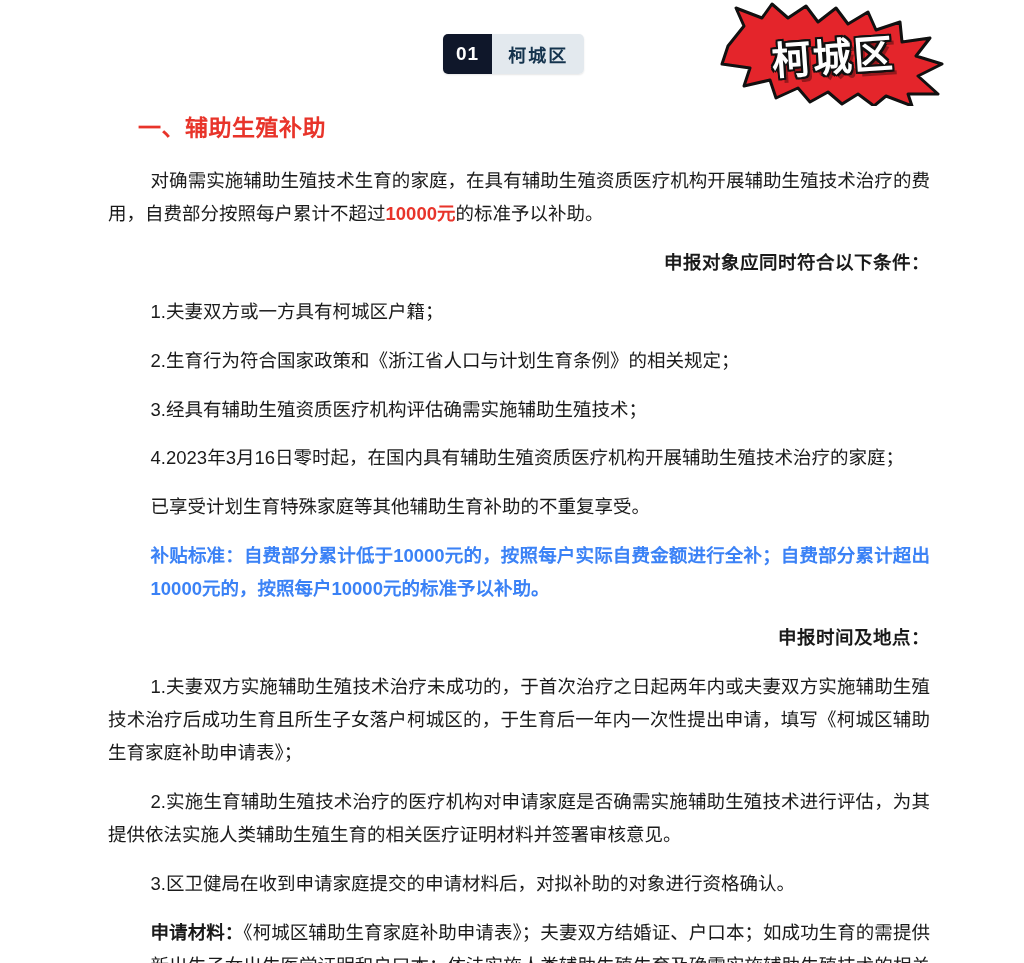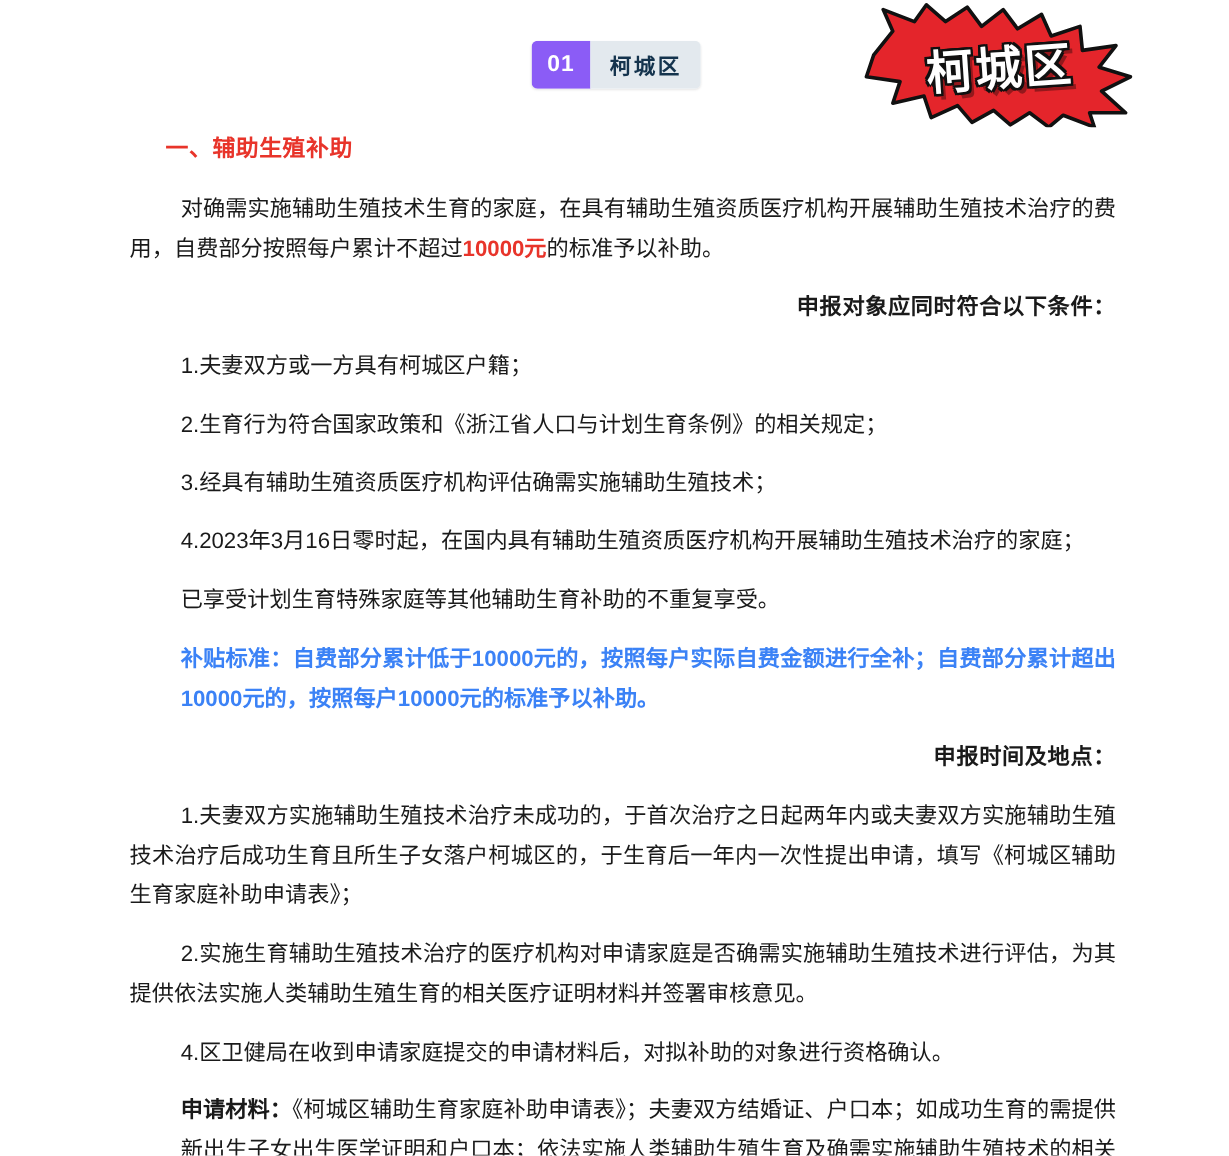--- a/index.html
+++ b/index.html
@@ -27,21 +27,21 @@
     left: 443px;
     top: 34px;
     display: flex;
     align-items: stretch;
     height: 40px;
     border-radius: 5px;
     overflow: hidden;
     box-shadow: 0 1px 2px rgba(0,0,0,0.10);
   }
   .section-tag .num {
-    background: #8b5cf6;
+    background: #0f172a;
     color: #ffffff;
     font-size: 19px;
     font-weight: bold;
     letter-spacing: 1px;
     display: flex;
     align-items: center;
     justify-content: center;
     padding: 0 13px;
   }
   .section-tag .name {
@@ -93,21 +93,21 @@
   
   .content {
     padding: 0 78px 0 92px;
     font-size: 18.5px;
     line-height: 1.78;
   }
 
   .heading {
     color: #e8342a;
     font-weight: bold;
-    font-size: 19px;
+    font-size: 23px;
     margin: 0 0 2px 46px;
     letter-spacing: 0.5px;
   }
 
   p {
     margin: 16px;
     text-indent: 0;
   }
 
   .para {
@@ -177,19 +177,19 @@
   <p class="para indent-2">3.经具有辅助生殖资质医疗机构评估确需实施辅助生殖技术；</p>
   <p class="para indent-2">4.2023年3月16日零时起，在国内具有辅助生殖资质医疗机构开展辅助生殖技术治疗的家庭；</p>
   <p class="para indent-2">已享受计划生育特殊家庭等其他辅助生育补助的不重复享受。</p>
 
   <p class="standard">补贴标准：自费部分累计低于10000元的，按照每户实际自费金额进行全补；自费部分累计超出10000元的，按照每户10000元的标准予以补助。</p>
 
   <p class="sub-head">申报时间及地点：</p>
 
   <p class="para indent-2">1.夫妻双方实施辅助生殖技术治疗未成功的，于首次治疗之日起两年内或夫妻双方实施辅助生殖技术治疗后成功生育且所生子女落户柯城区的，于生育后一年内一次性提出申请，填写《柯城区辅助生育家庭补助申请表》；</p>
   <p class="para indent-2">2.实施生育辅助生殖技术治疗的医疗机构对申请家庭是否确需实施辅助生殖技术进行评估，为其提供依法实施人类辅助生殖生育的相关医疗证明材料并签署审核意见。</p>
-  <p class="para indent-2">4.区卫健局在收到申请家庭提交的申请材料后，对拟补助的对象进行资格确认。</p>
+  <p class="para indent-2">3.区卫健局在收到申请家庭提交的申请材料后，对拟补助的对象进行资格确认。</p>
 
   <p class="para indent-1"><span class="bold">申请材料：</span><span>《柯城区辅助生育家庭补助申请表》；夫妻双方结婚证、户口本；如成功生育的需提供新出生子女出生医学证明和户口本；依法实施人类辅助生殖生育及确需实施辅助生殖技术的相关证明材料；实施人类辅助生殖技术治疗自费部分清单、发票等。</span></p>
 
   <p class="phone"><span>咨询电话：</span><span>柯城区卫生健康局，0570-3025094。</span></p>
 
 </div>
 
 </body></html>

